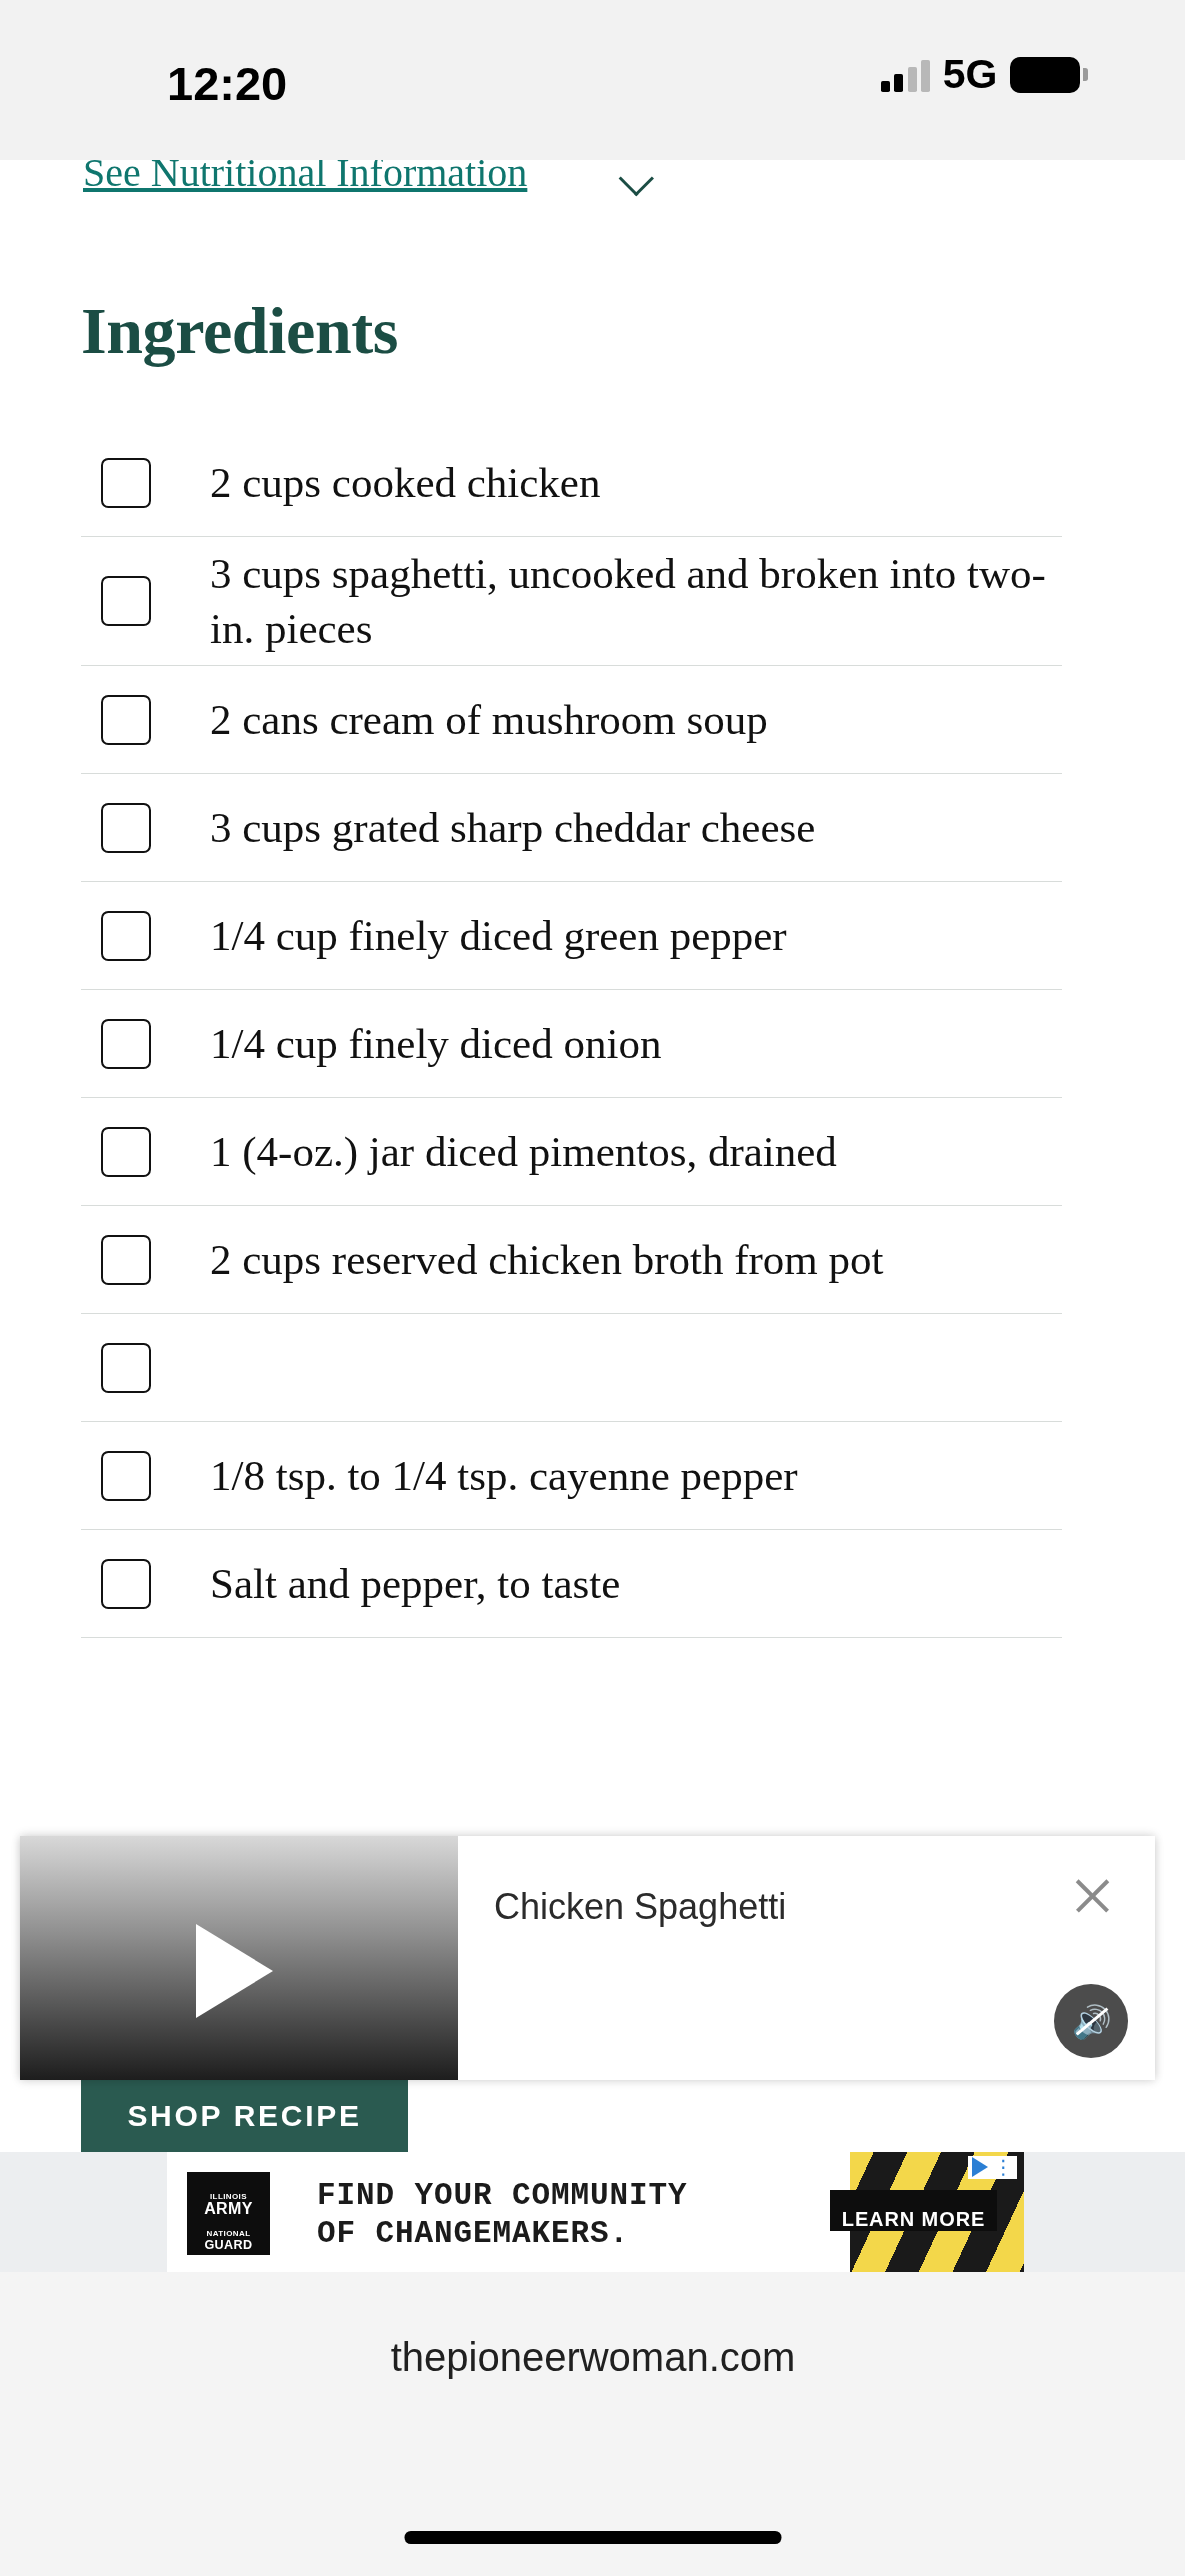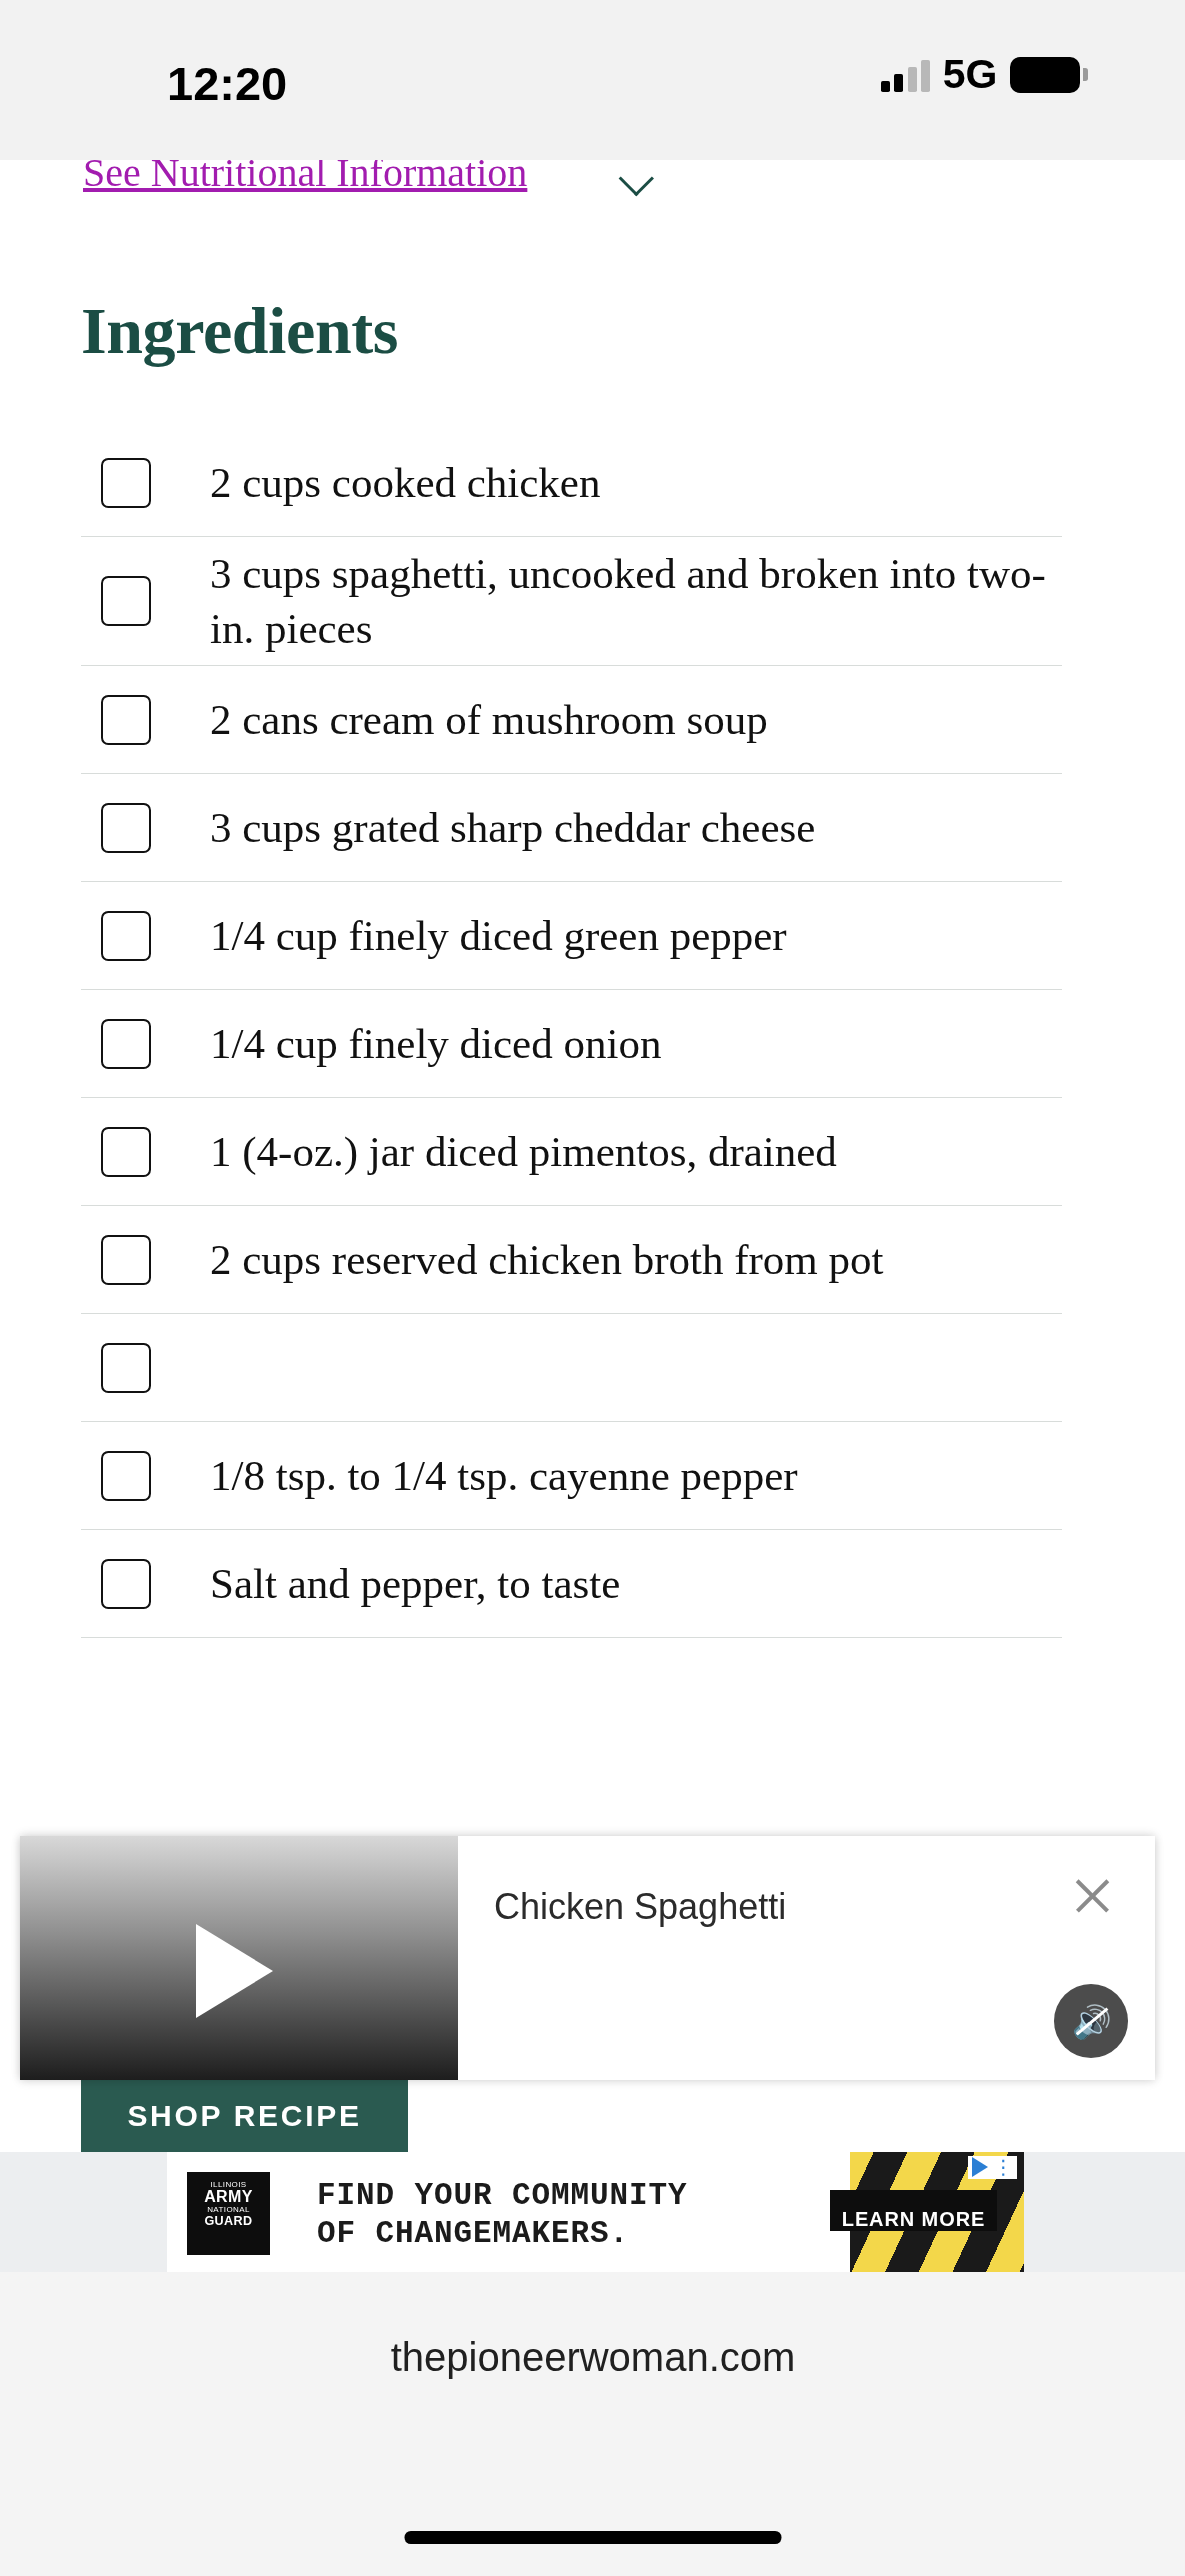--- a/index.html
+++ b/index.html
@@ -94,21 +94,21 @@
     height: 2254px;
     background: #ffffff;
   }
 
   .nutri-link {
     position: absolute;
     left: 83px;
     top: -10.8px;
     font-family: "Liberation Serif", serif;
     font-size: 40px;
-    color: #a21caf;
+    color: #0f766e;
     text-decoration: underline;
     white-space: nowrap;
   }
   .chevron-down {
     position: absolute;
     left: 620px;
     top: 4.5px;
     width: 32px;
     height: 32px;
   }
@@ -298,21 +298,21 @@
     width: 83px; height: 83px;
     background: #0d0d0d;
     color: #fff;
     font-size: 16px;
     font-weight: bold;
     text-align: center;
     line-height: 1.05;
     padding-top: 9px;
     letter-spacing: 0.4px;
   }
-  .ad-logo small { display:block; font-size: 8px; font-weight: normal; }
+  .ad-logo small { display:block; font-size: 8px; font-weight: bold; margin-top: 12px; }
   .ad-headline {
     position: absolute;
     left: 126px;
     top: 25px;
     font-family: "Liberation Mono", monospace;
     font-size: 31px;
     font-weight: bold;
     color: #1b1b1b;
     line-height: 1.22;
     letter-spacing: 0.9px;

